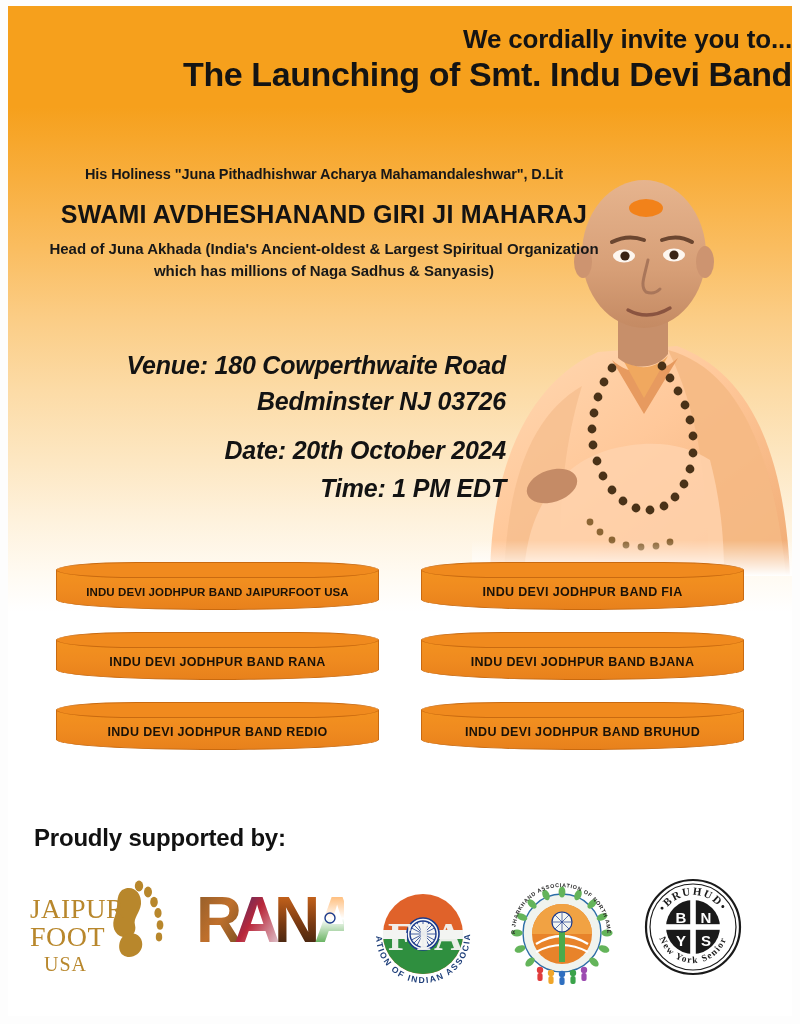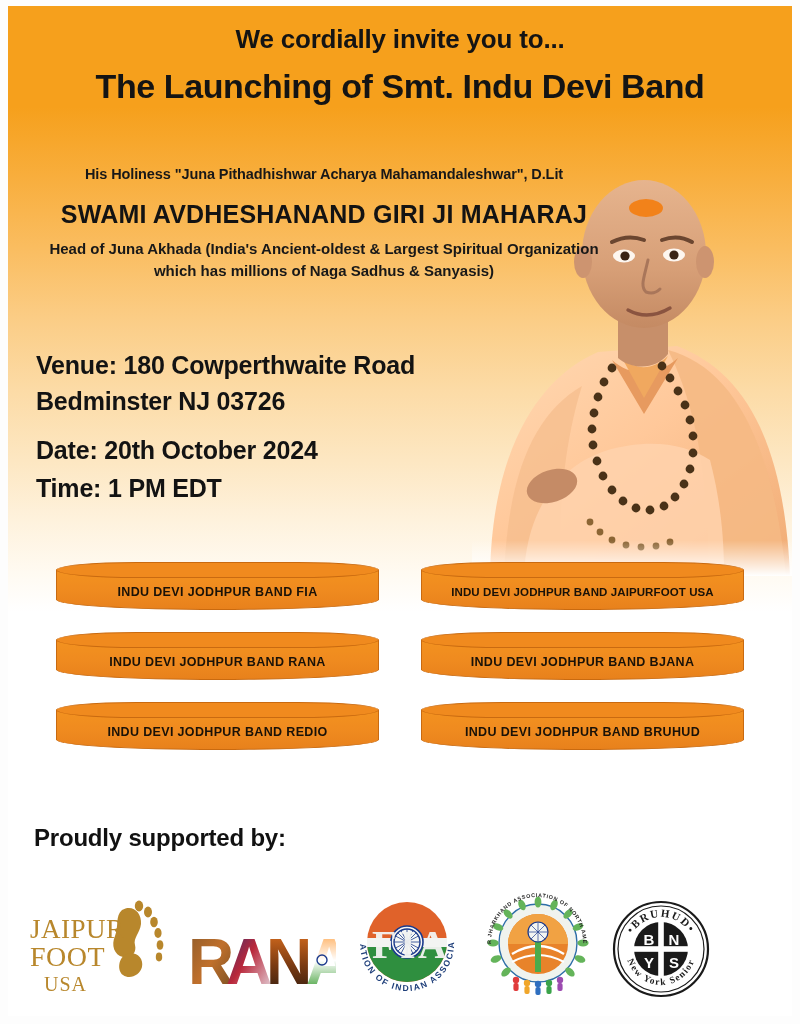--- a/index.html
+++ b/index.html
@@ -33,32 +33,31 @@
         #fde7c2 45%,
         #fef2dd 51%,
         #fffaf1 56%,
         #ffffff 60%,
         #ffffff 100%);
   }
 
   
   .header{
     padding-top:18px;
-    text-align:center;
+    text-align:right;
     position:relative;
     z-index:3;
   }
   .invite-line{
     font-size:26px;
     font-weight:bold;
     color:#141414;
     letter-spacing:-0.2px;
   }
   .title-line{
-    margin-top:12px;
     font-size:34px;
     font-weight:bold;
     color:#141414;
     letter-spacing:-0.4px;
   }
 
   
   .guru-block{
     position:absolute;
     left:16px; top:160px;
@@ -88,22 +87,23 @@
     color:#181818;
     line-height:1.45;
     padding:0 24px;
   }
 
   
   .details{
     position:absolute;
     left:28px; top:342px;
     width:470px;
-    text-align:left;
+    text-align:right;
     z-index:3;
+    font-style:italic;
   }
   .details .dl{
     font-size:25px;
     font-weight:bold;
     color:#131313;
     line-height:1.42;
     letter-spacing:-0.2px;
   }
   .details .dl.addr2{ }
   .details .dl.date{ margin-top:14px; }
@@ -180,23 +180,23 @@
   }
 
   
   .logos{
     position:absolute;
     left:0; top:872px;
     width:100%;
     height:120px;
     z-index:3;
     display:flex;
-    align-items:flex-end;
+    align-items:flex-start;
     padding:0 18px;
-    gap:2px;
+    gap:10px;
   }
   .logo{
     flex:0 0 auto;
     display:flex;
     align-items:center;
     justify-content:center;
   }
   .logo svg{ display:block; }
 
   .lg-jaipur{ width:150px; height:100px; }
@@ -324,31 +324,31 @@
 
     <div class="details">
       <div class="dl addr1">Venue: 180 Cowperthwaite Road</div>
       <div class="dl addr2">Bedminster NJ 03726</div>
       <div class="dl date">Date: 20th October 2024</div>
       <div class="dl time">Time: 1 PM EDT</div>
     </div>
 
     <div class="bands">
 
+      <div class="band small">
+        <div class="band-top"></div>
+        <div class="band-body">
+          <span class="band-label">INDU DEVI JODHPUR BAND JAIPURFOOT USA</span>
+        </div>
+      </div>
+
       <div class="band">
         <div class="band-top"></div>
         <div class="band-body">
           <span class="band-label">INDU DEVI JODHPUR BAND FIA</span>
-        </div>
-      </div>
-
-      <div class="band small">
-        <div class="band-top"></div>
-        <div class="band-body">
-          <span class="band-label">INDU DEVI JODHPUR BAND JAIPURFOOT USA</span>
         </div>
       </div>
 
       <div class="band">
         <div class="band-top"></div>
         <div class="band-body">
           <span class="band-label">INDU DEVI JODHPUR BAND RANA</span>
         </div>
       </div>
 

